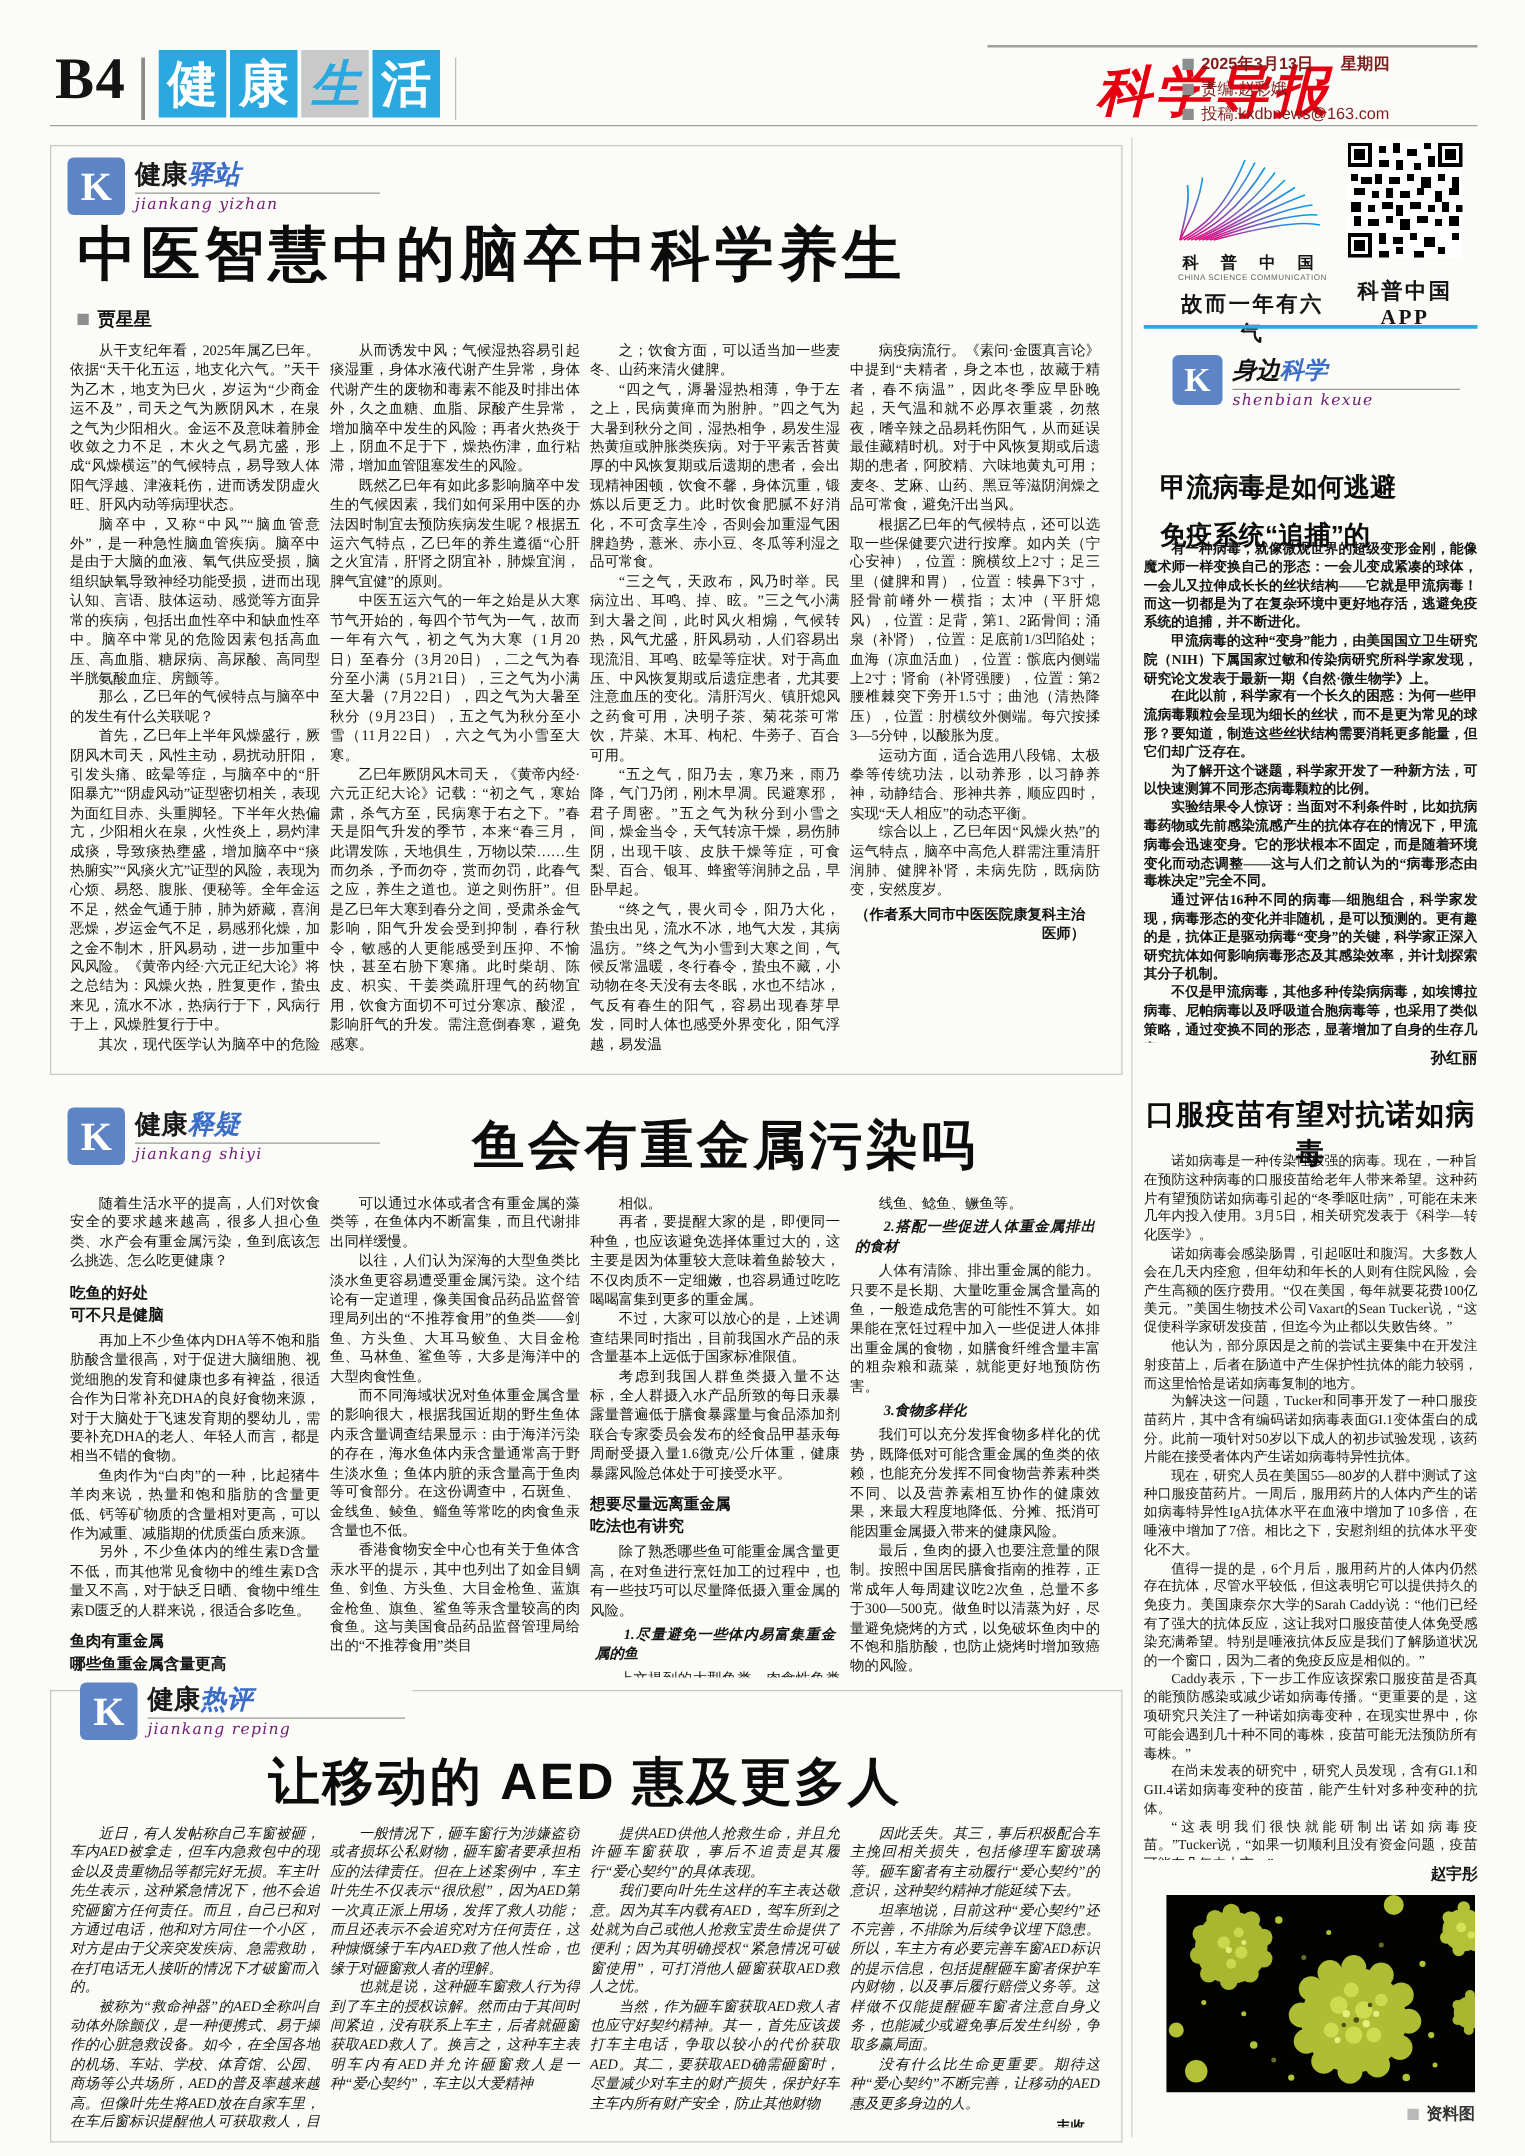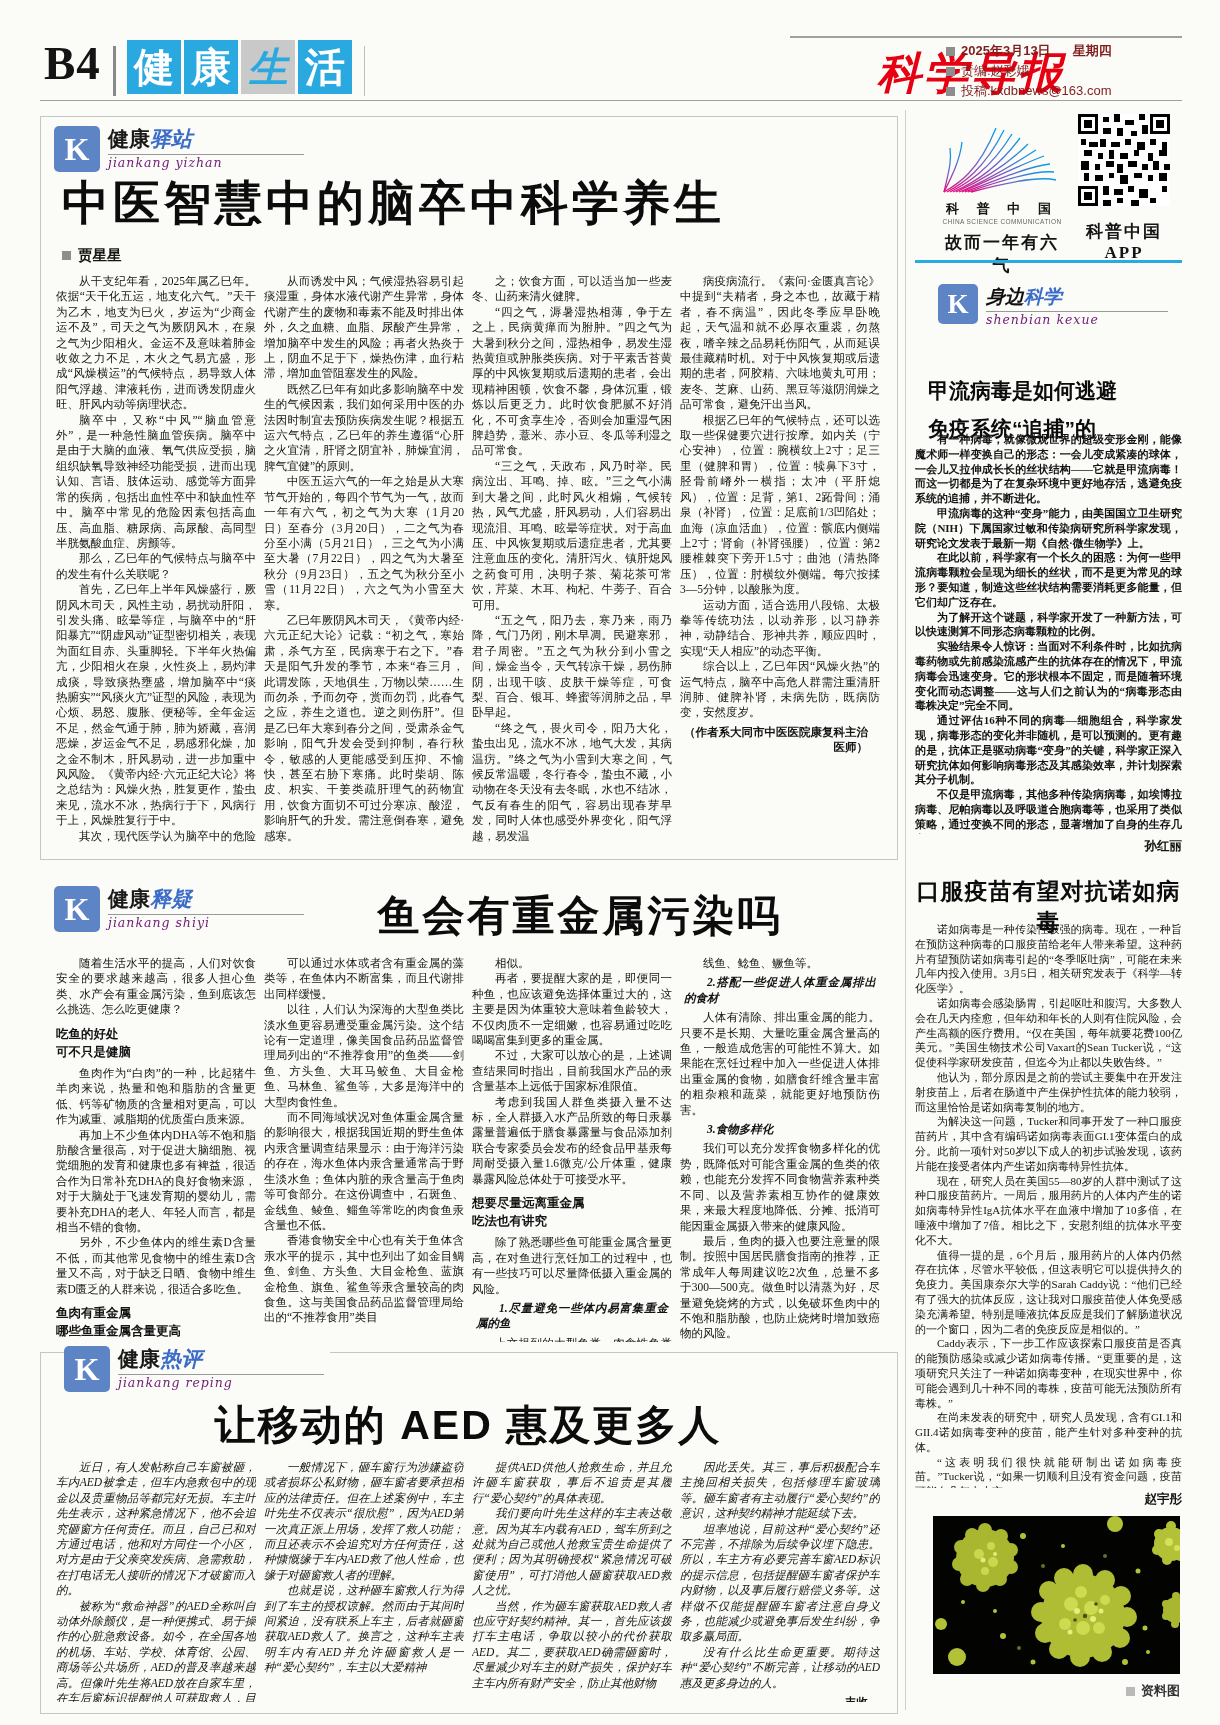--- a/index.html
+++ b/index.html
@@ -142,22 +142,22 @@
       <div class="uline"></div>
       <div class="py">jiankang shiyi</div>
     </div>
   </div>
   <div class="abs headline" style="left:280px;top:888px;width:600px;text-align:center;font-size:42px;letter-spacing:3px;">鱼会有重金属污染吗</div>
   <div class="abs cols bodytxt" style="left:56px;top:956px;width:824px;height:386px;">
     <div style="height:386px;">
         <p class="t-p">随着生活水平的提高，人们对饮食安全的要求越来越高，很多人担心鱼类、水产会有重金属污染，鱼到底该怎么挑选、怎么吃更健康？</p>
         <p class="t-sub">吃鱼的好处
 可不只是健脑</p>
+        <p class="t-p">再加上不少鱼体内DHA等不饱和脂肪酸含量很高，对于促进大脑细胞、视觉细胞的发育和健康也多有裨益，很适合作为日常补充DHA的良好食物来源，对于大脑处于飞速发育期的婴幼儿，需要补充DHA的老人、年轻人而言，都是相当不错的食物。</p>
         <p class="t-p">鱼肉作为“白肉”的一种，比起猪牛羊肉来说，热量和饱和脂肪的含量更低、钙等矿物质的含量相对更高，可以作为减重、减脂期的优质蛋白质来源。</p>
-        <p class="t-p">再加上不少鱼体内DHA等不饱和脂肪酸含量很高，对于促进大脑细胞、视觉细胞的发育和健康也多有裨益，很适合作为日常补充DHA的良好食物来源，对于大脑处于飞速发育期的婴幼儿，需要补充DHA的老人、年轻人而言，都是相当不错的食物。</p>
         <p class="t-p">另外，不少鱼体内的维生素D含量不低，而其他常见食物中的维生素D含量又不高，对于缺乏日晒、食物中维生素D匮乏的人群来说，很适合多吃鱼。</p>
         <p class="t-sub">鱼肉有重金属
 哪些鱼重金属含量更高</p>
       </div>
     <div style="height:386px;">
         <p class="t-p">可以通过水体或者含有重金属的藻类等，在鱼体内不断富集，而且代谢排出同样缓慢。</p>
         <p class="t-p">以往，人们认为深海的大型鱼类比淡水鱼更容易遭受重金属污染。这个结论有一定道理，像美国食品药品监督管理局列出的“不推荐食用”的鱼类——剑鱼、方头鱼、大耳马鲛鱼、大目金枪鱼、马林鱼、鲨鱼等，大多是海洋中的大型肉食性鱼。</p>
         <p class="t-p">而不同海域状况对鱼体重金属含量的影响很大，根据我国近期的野生鱼体内汞含量调查结果显示：由于海洋污染的存在，海水鱼体内汞含量通常高于野生淡水鱼；鱼体内脏的汞含量高于鱼肉等可食部分。在这份调查中，石斑鱼、金线鱼、鲮鱼、鲻鱼等常吃的肉食鱼汞含量也不低。</p>
         <p class="t-p">香港食物安全中心也有关于鱼体含汞水平的提示，其中也列出了如金目鲷鱼、剑鱼、方头鱼、大目金枪鱼、蓝旗金枪鱼、旗鱼、鲨鱼等汞含量较高的肉食鱼。这与美国食品药品监督管理局给出的“不推荐食用”类目</p>
       </div>

